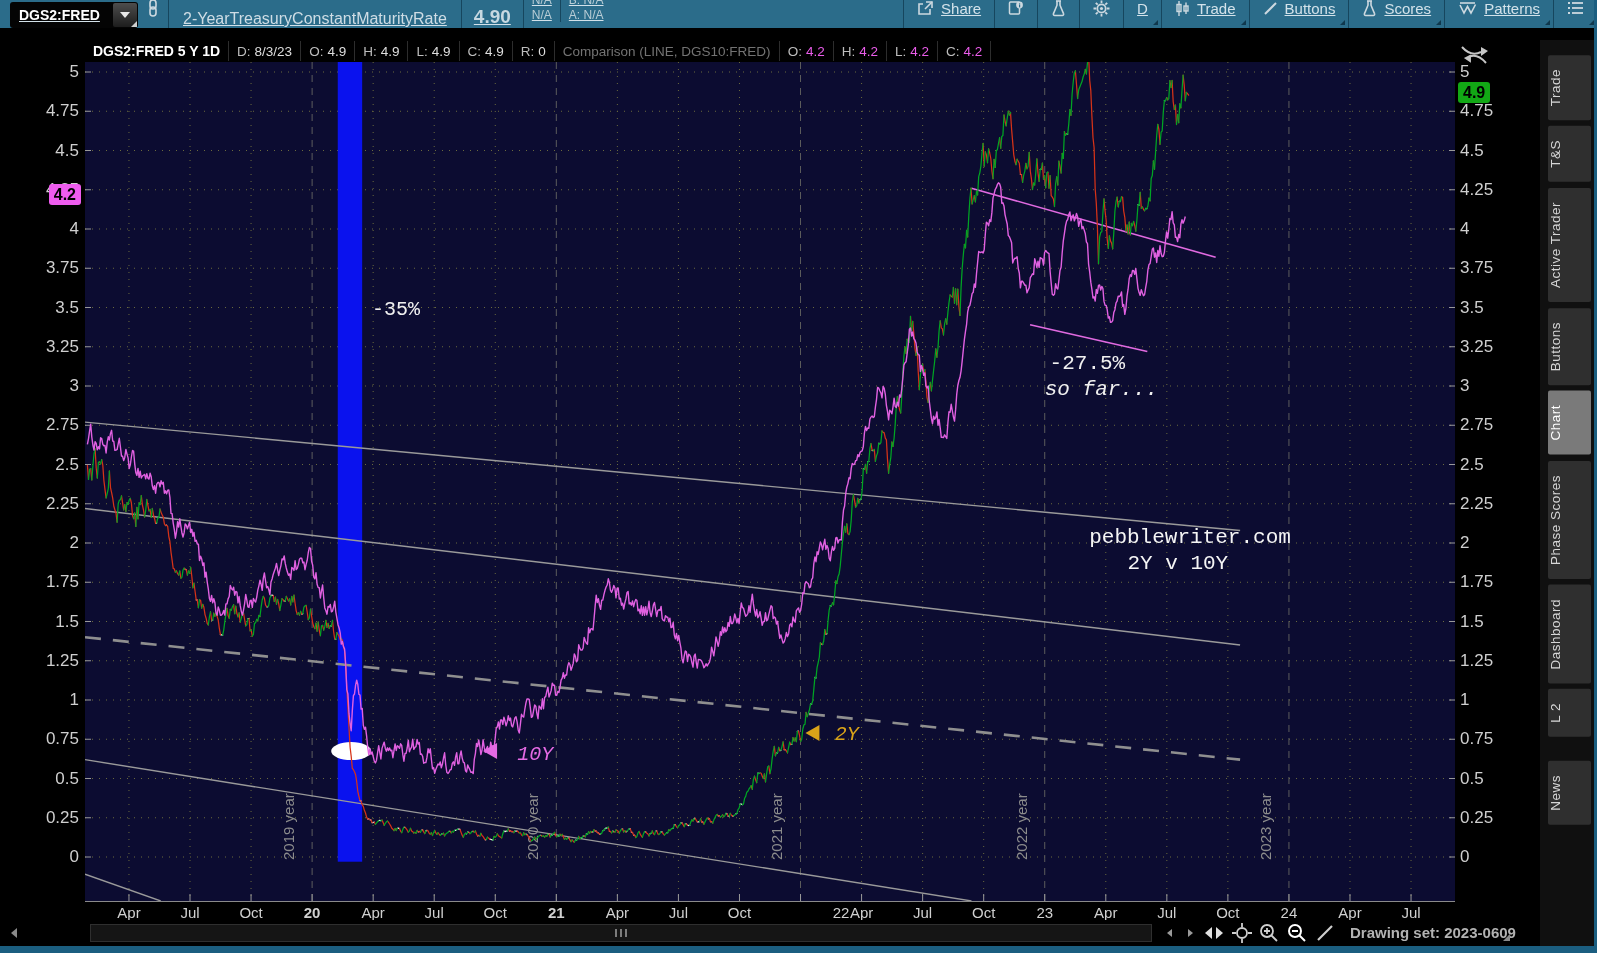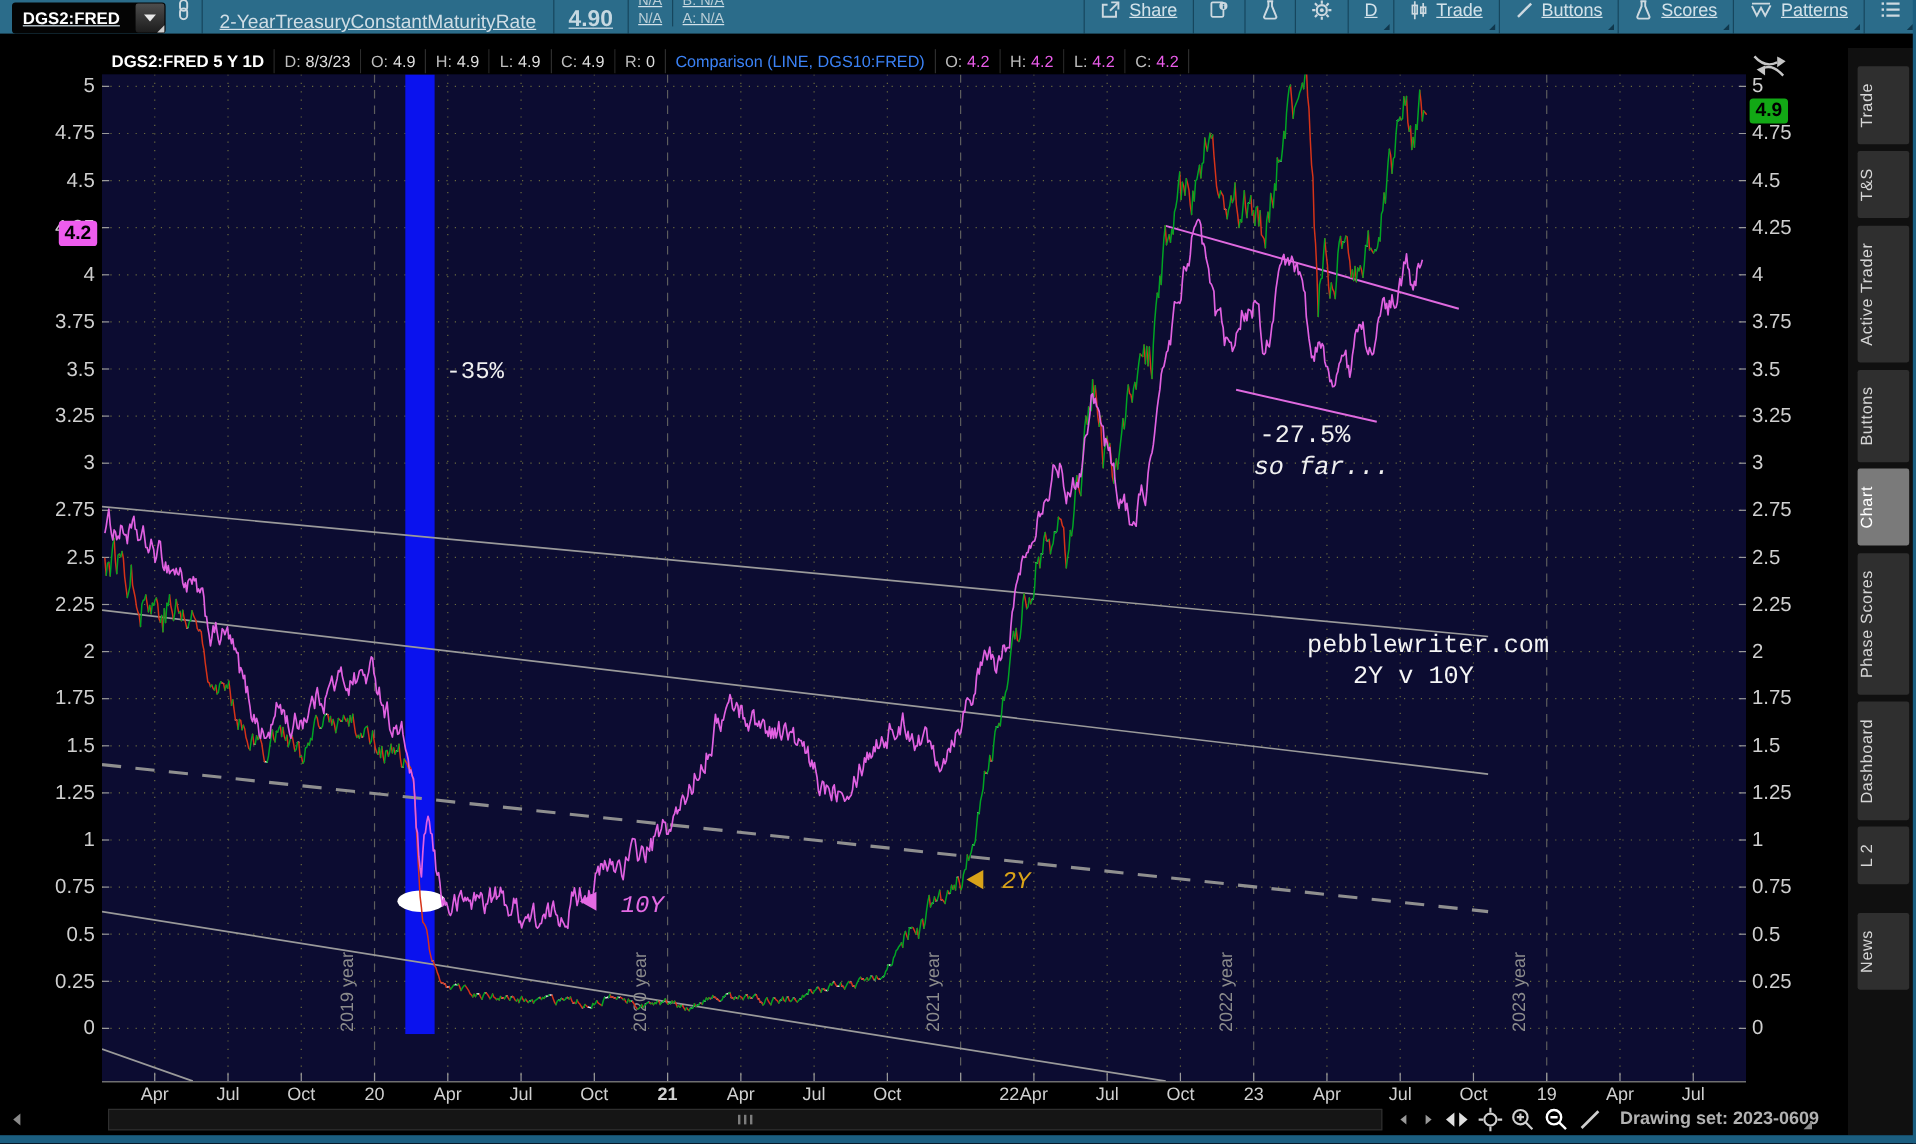--- a/index.html
+++ b/index.html
@@ -31,21 +31,21 @@
   .corner{position:absolute;right:3px;bottom:3px;width:0;height:0;
           border-left:5px solid transparent;border-bottom:5px solid #10384d;}
   
   #chartRegion{position:absolute;left:0;top:40px;width:1540px;height:906px;background:#000;}
   #ohlcBar{position:absolute;left:85px;top:1px;height:20px;display:flex;}
   .oc-cell{display:flex;align-items:center;padding:0 8px;height:20px;border-right:1px solid #2d2d2d;
            font-size:13.5px;white-space:nowrap;color:#b9b9b9;background:#000;}
   .oc-title{color:#fff;font-weight:bold;font-size:14px;}
   .oc-lab{color:#bdbdbd;margin-right:4px;}
   .oc-val{color:#dedede;}
-  .oc-comp{color:#3b82f6;}
+  .oc-comp{color:#737373;}
   .oc-cval{color:#ea5cea;}
   #plot{position:absolute;left:85px;top:22px;background:#0c0c31;display:block;}
   #leftAxis{position:absolute;left:0;top:22px;width:83px;height:839px;}
   #rightAxis{position:absolute;left:1457px;top:22px;width:82px;height:839px;}
   .ytick{position:absolute;font-size:17px;color:#cfcfcf;line-height:18px;}
   #leftAxis .ytick{right:4px;text-align:right;}
   #rightAxis .ytick{left:3px;}
   .badge{position:absolute;padding:0 5px;height:21px;line-height:21px;border-radius:3px;
          color:#000;font-size:16px;font-weight:bold;}
   #xAxisRow{position:absolute;left:85px;top:861px;width:1370px;height:19px;border-top:1px solid #8a8a8a;}
@@ -468,37 +468,37 @@
       <div class="ytick" style="top: 668.25px;">0.75</div>
       <div class="ytick" style="top: 707.5px;">0.5</div>
       <div class="ytick" style="top: 746.75px;">0.25</div>
       <div class="ytick" style="top: 786px;">0</div>
       <div class="badge" style="background: rgb(18, 168, 21); top: 20.41px; left: 1px;">4.9</div>
     </div>
   <div id="xAxisRow">
       <div class="xtick" style="left: 43.9572px;">Apr</div>
       <div class="xtick" style="left: 105.009px;">Jul</div>
       <div class="xtick" style="left: 166.061px;">Oct</div>
-      <div class="xtick" style="left: 227.112px;">20</div>
+      <div class="xtick" style="left: 227.112px; font-weight: bold;">20</div>
       <div class="xtick" style="left: 288.164px;">Apr</div>
       <div class="xtick" style="left: 349.216px;">Jul</div>
       <div class="xtick" style="left: 410.267px;">Oct</div>
       <div class="xtick" style="left: 471.319px; font-weight: bold;">21</div>
       <div class="xtick" style="left: 532.371px;">Apr</div>
       <div class="xtick" style="left: 593.422px;">Jul</div>
       <div class="xtick" style="left: 654.474px;">Oct</div>
       <div class="xtick" style="left: 756px;">22</div>
       <div class="xtick" style="left: 776.578px;">Apr</div>
       <div class="xtick" style="left: 837.629px;">Jul</div>
       <div class="xtick" style="left: 898.681px;">Oct</div>
       <div class="xtick" style="left: 959.733px;">23</div>
       <div class="xtick" style="left: 1020.78px;">Apr</div>
       <div class="xtick" style="left: 1081.84px;">Jul</div>
       <div class="xtick" style="left: 1142.89px;">Oct</div>
-      <div class="xtick" style="left: 1203.94px;">19</div>
+      <div class="xtick" style="left: 1203.94px;">24</div>
       <div class="xtick" style="left: 1264.99px;">Apr</div>
       <div class="xtick" style="left: 1326.04px;">Jul</div>
     </div>
 
   <div id="fitIcon">
     <svg width="32" height="24" viewBox="0 0 32 24">
       <g fill="none" stroke="#c6c6c6" stroke-width="2">
         <path d="M3 4q9 10 19 5"></path>
           <path d="M27 20q-9-10-17-6"></path>
       </g>

